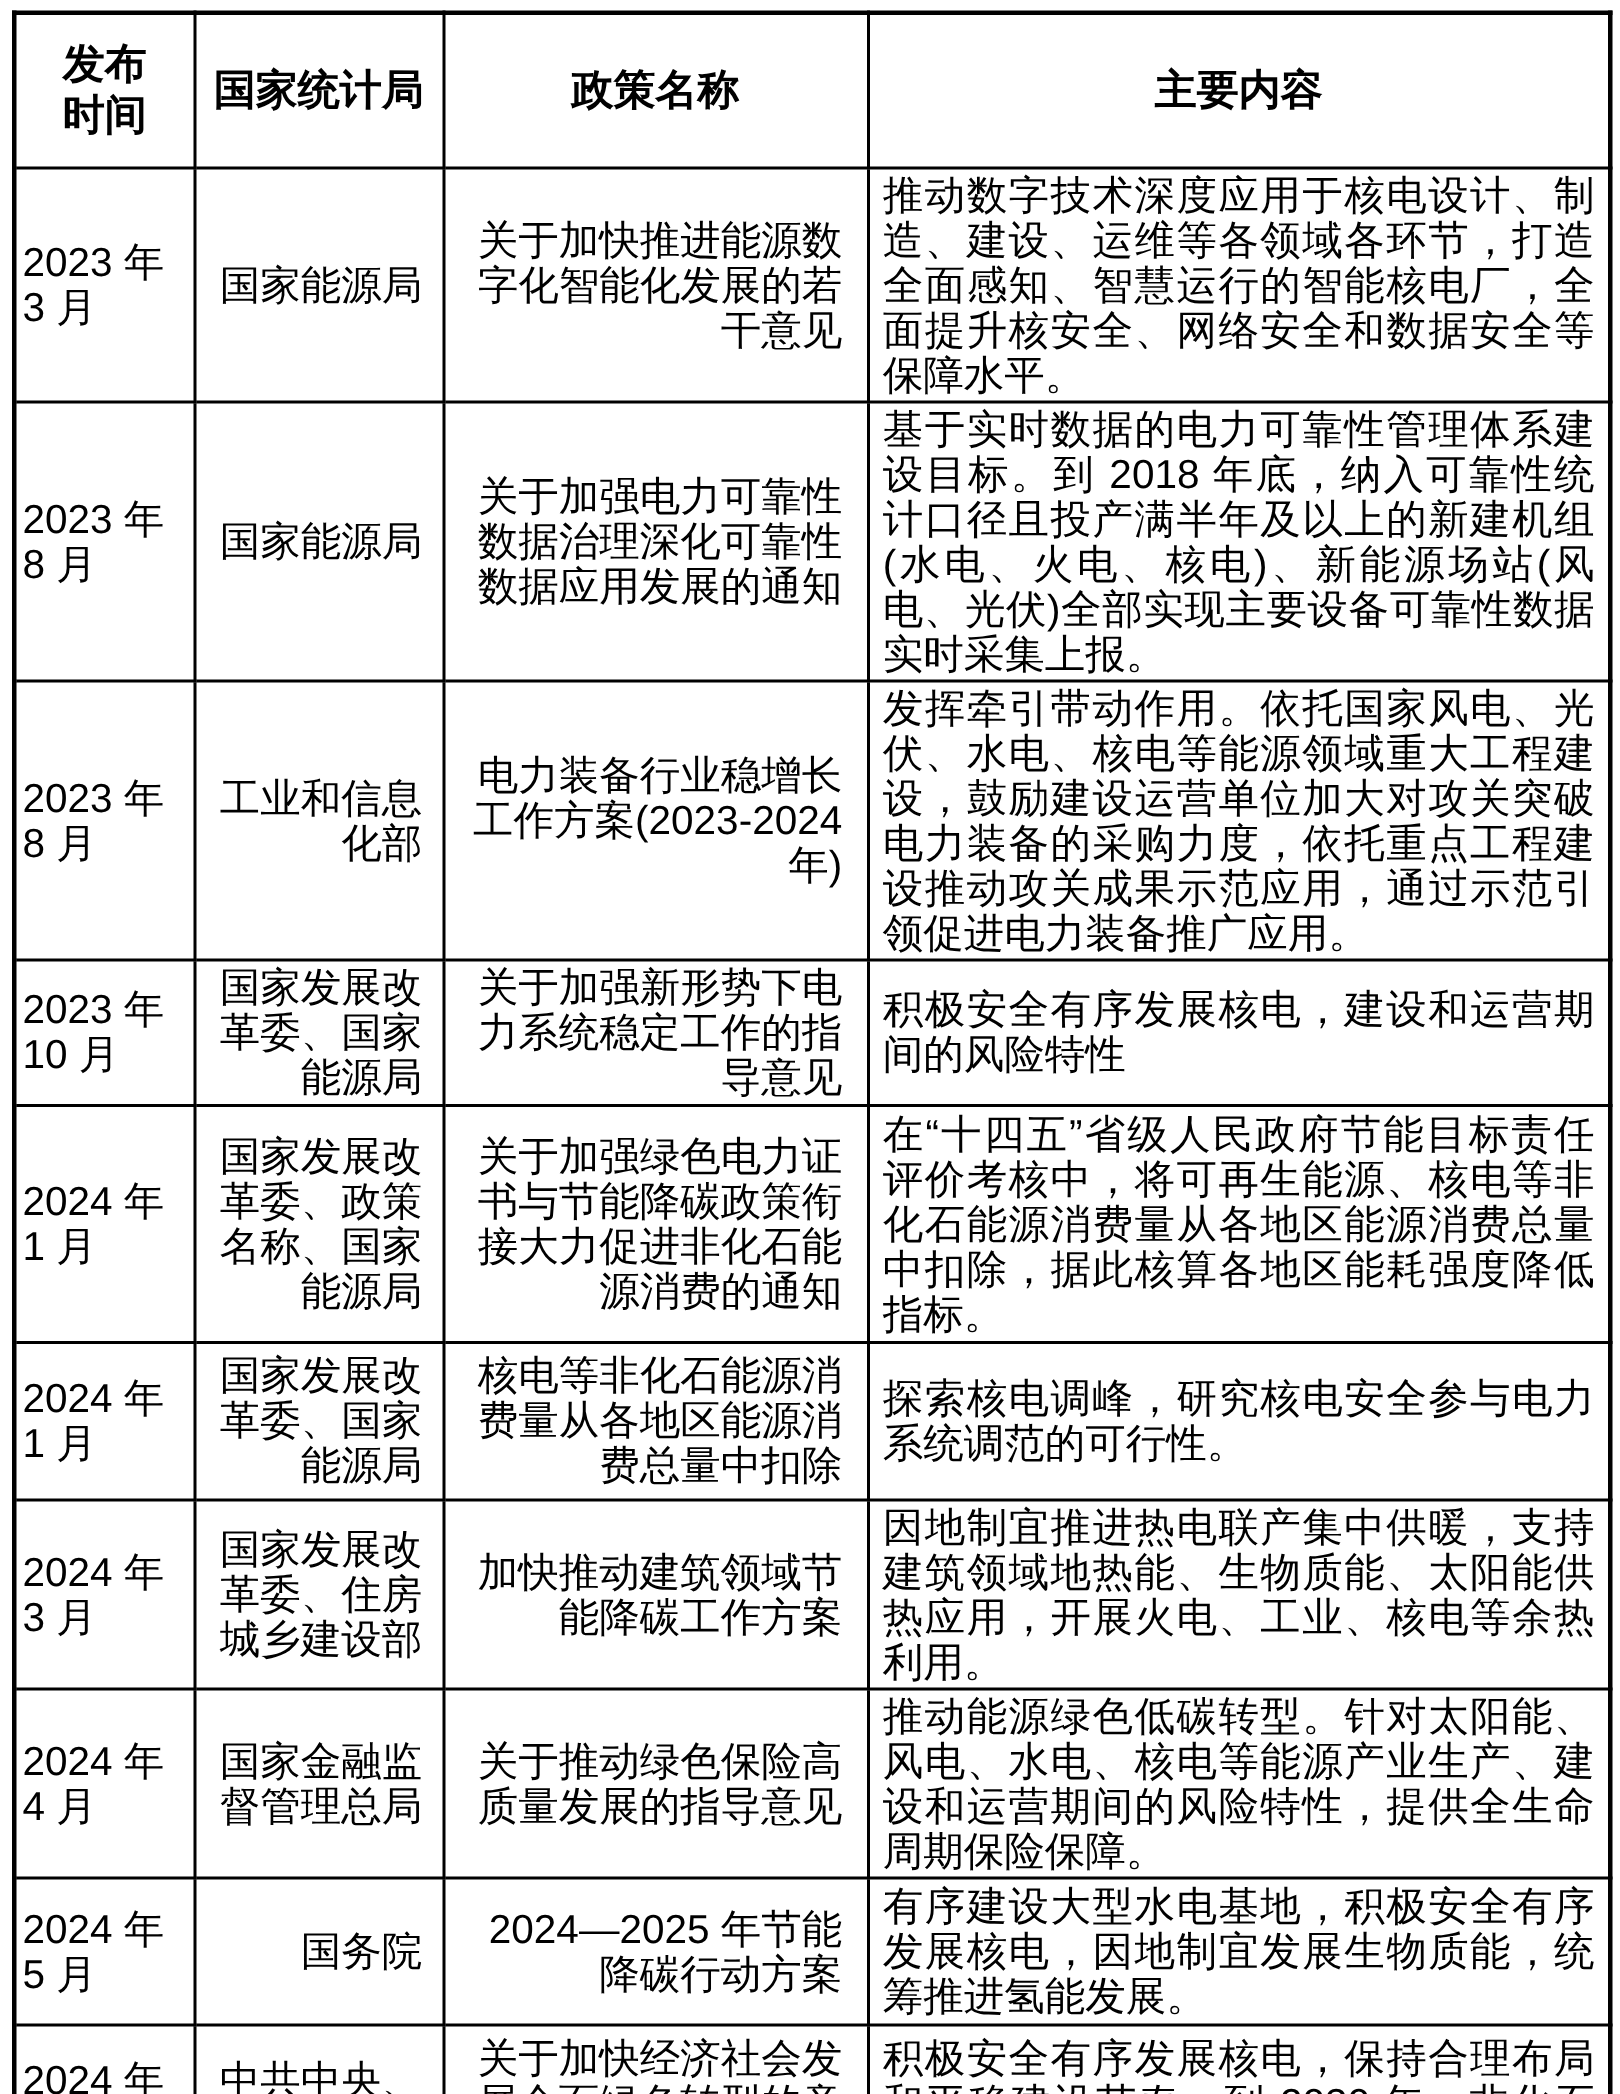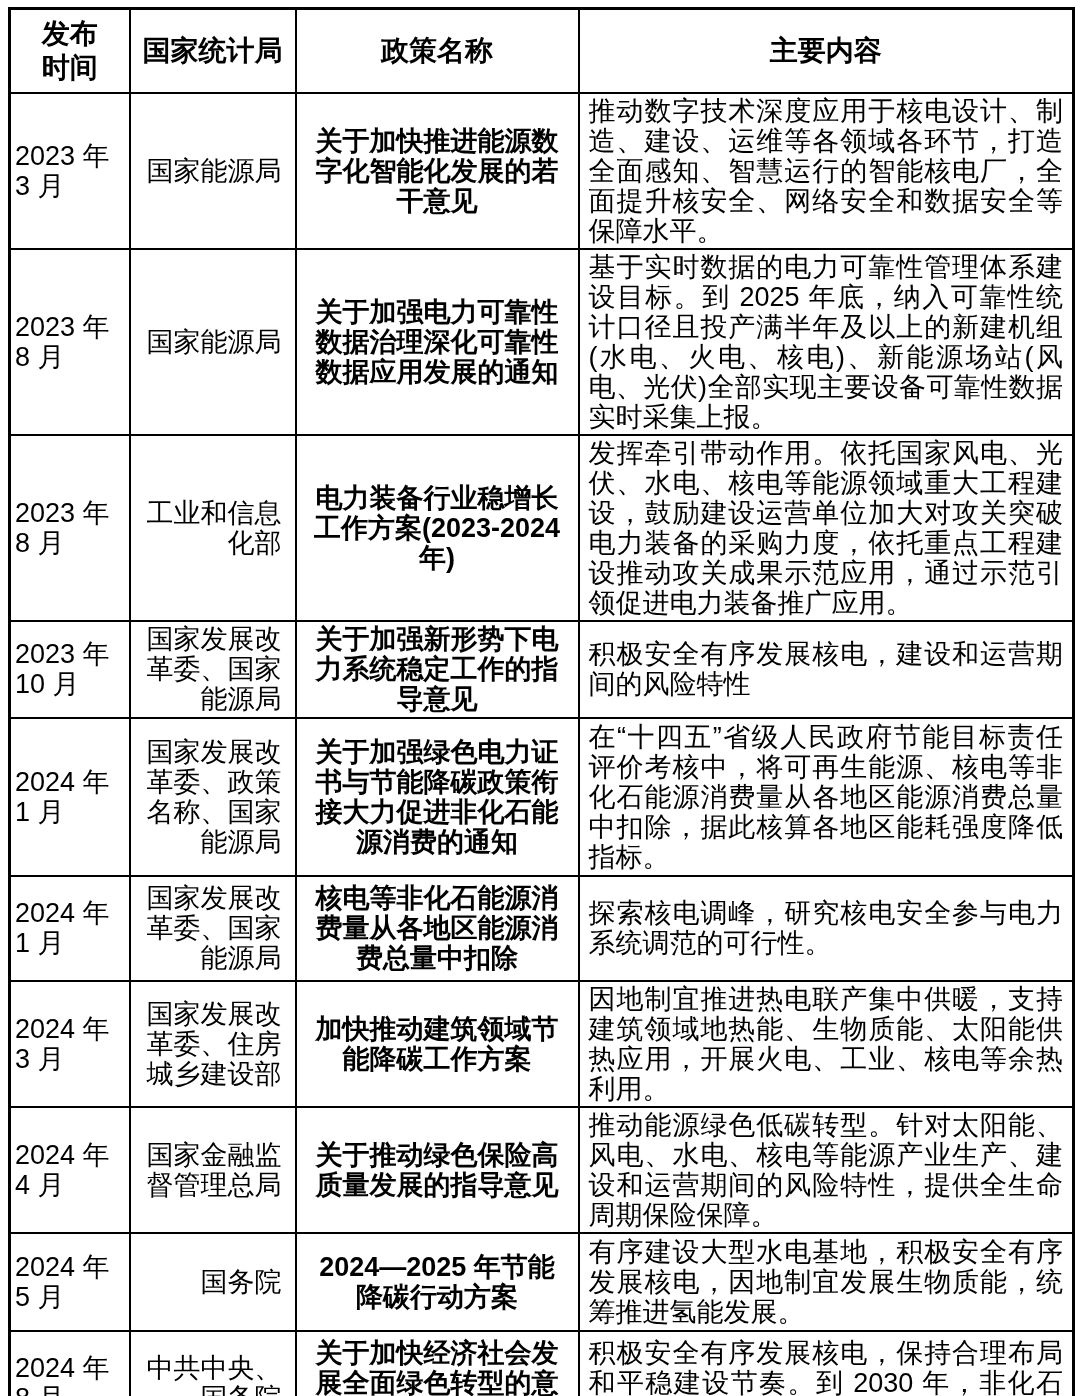--- a/index.html
+++ b/index.html
@@ -34,39 +34,38 @@
     vertical-align: middle;
     overflow: hidden;
   }
   .policy-table thead th {
     font-size: 28px;
     font-weight: bold;
     line-height: 34px;
     text-align: center;
     padding: 2px 4px;
   }
-  .policy-table thead tr { height: 84px; }
+  .policy-table thead tr { height: 103px; }
 
   .policy-table td {
     font-size: 27px;
     line-height: 30px;
     font-weight: 400;
   }
   td.cell-date {
     white-space: pre-line;
     padding: 2px 4px;
   }
   td.cell-dept {
     text-align: right;
     padding: 2px 13px;
   }
   td.cell-policy {
-    text-align: center;
+    text-align: right;
     padding: 2px 16px;
-    font-weight: bold;
   }
   td.cell-content {
     text-align: justify;
     padding: 2px 9px;
   }
   th.h-date { white-space: pre-line; }
 </style>
 </head>
 <body>
 
@@ -93,21 +92,21 @@
 3 月</td>
         <td class="cell-dept">国家能源局</td>
         <td class="cell-policy">关于加快推进能源数字化智能化发展的若干意见</td>
         <td class="cell-content">推动数字技术深度应用于核电设计、制造、建设、运维等各领域各环节，打造全面感知、智慧运行的智能核电厂，全面提升核安全、网络安全和数据安全等保障水平。</td>
       </tr>
       <tr style="height:178px;">
         <td class="cell-date">2023 年
 8 月</td>
         <td class="cell-dept">国家能源局</td>
         <td class="cell-policy">关于加强电力可靠性数据治理深化可靠性数据应用发展的通知</td>
-        <td class="cell-content">基于实时数据的电力可靠性管理体系建设目标。到 2025 年底，纳入可靠性统计口径且投产满半年及以上的新建机组(水电、火电、核电)、新能源场站(风电、光伏)全部实现主要设备可靠性数据实时采集上报。</td>
+        <td class="cell-content">基于实时数据的电力可靠性管理体系建设目标。到 2018 年底，纳入可靠性统计口径且投产满半年及以上的新建机组(水电、火电、核电)、新能源场站(风电、光伏)全部实现主要设备可靠性数据实时采集上报。</td>
       </tr>
       <tr style="height:186px;">
         <td class="cell-date">2023 年
 8 月</td>
         <td class="cell-dept">工业和信息化部</td>
         <td class="cell-policy">电力装备行业稳增长工作方案(2023-2024 年)</td>
         <td class="cell-content">发挥牵引带动作用。依托国家风电、光伏、水电、核电等能源领域重大工程建设，鼓励建设运营单位加大对攻关突破电力装备的采购力度，依托重点工程建设推动攻关成果示范应用，通过示范引领促进电力装备推广应用。</td>
       </tr>
       <tr style="height:97px;">
         <td class="cell-date">2023 年

